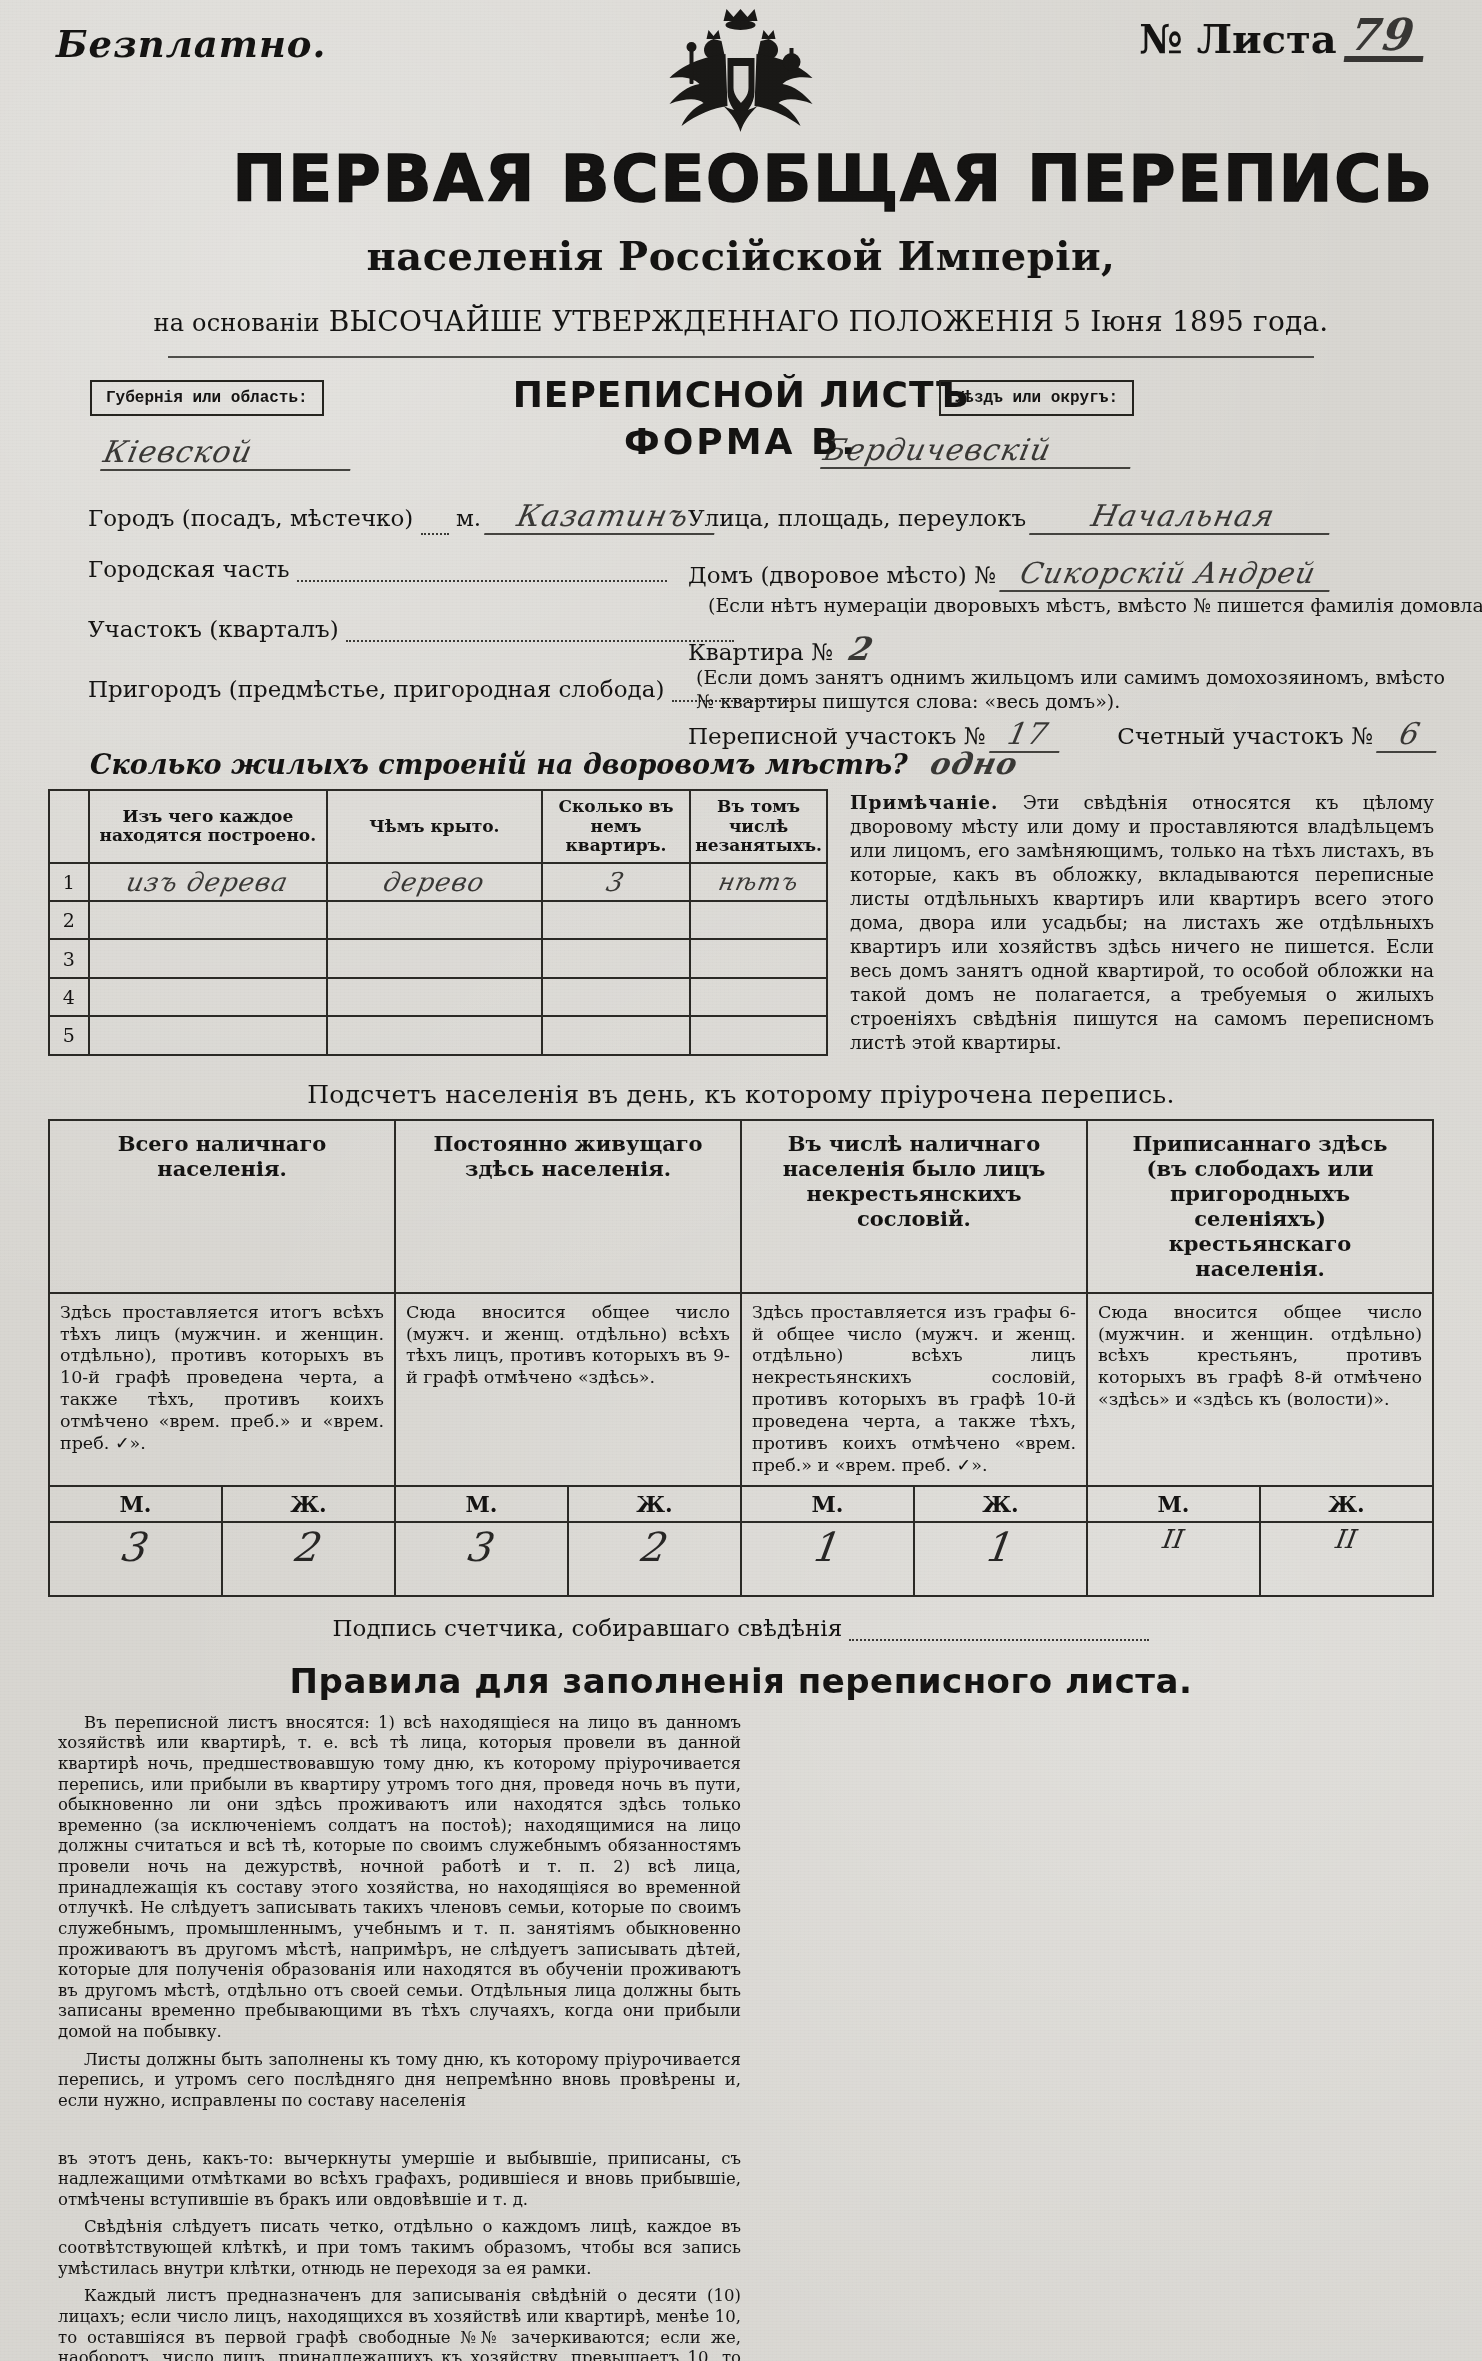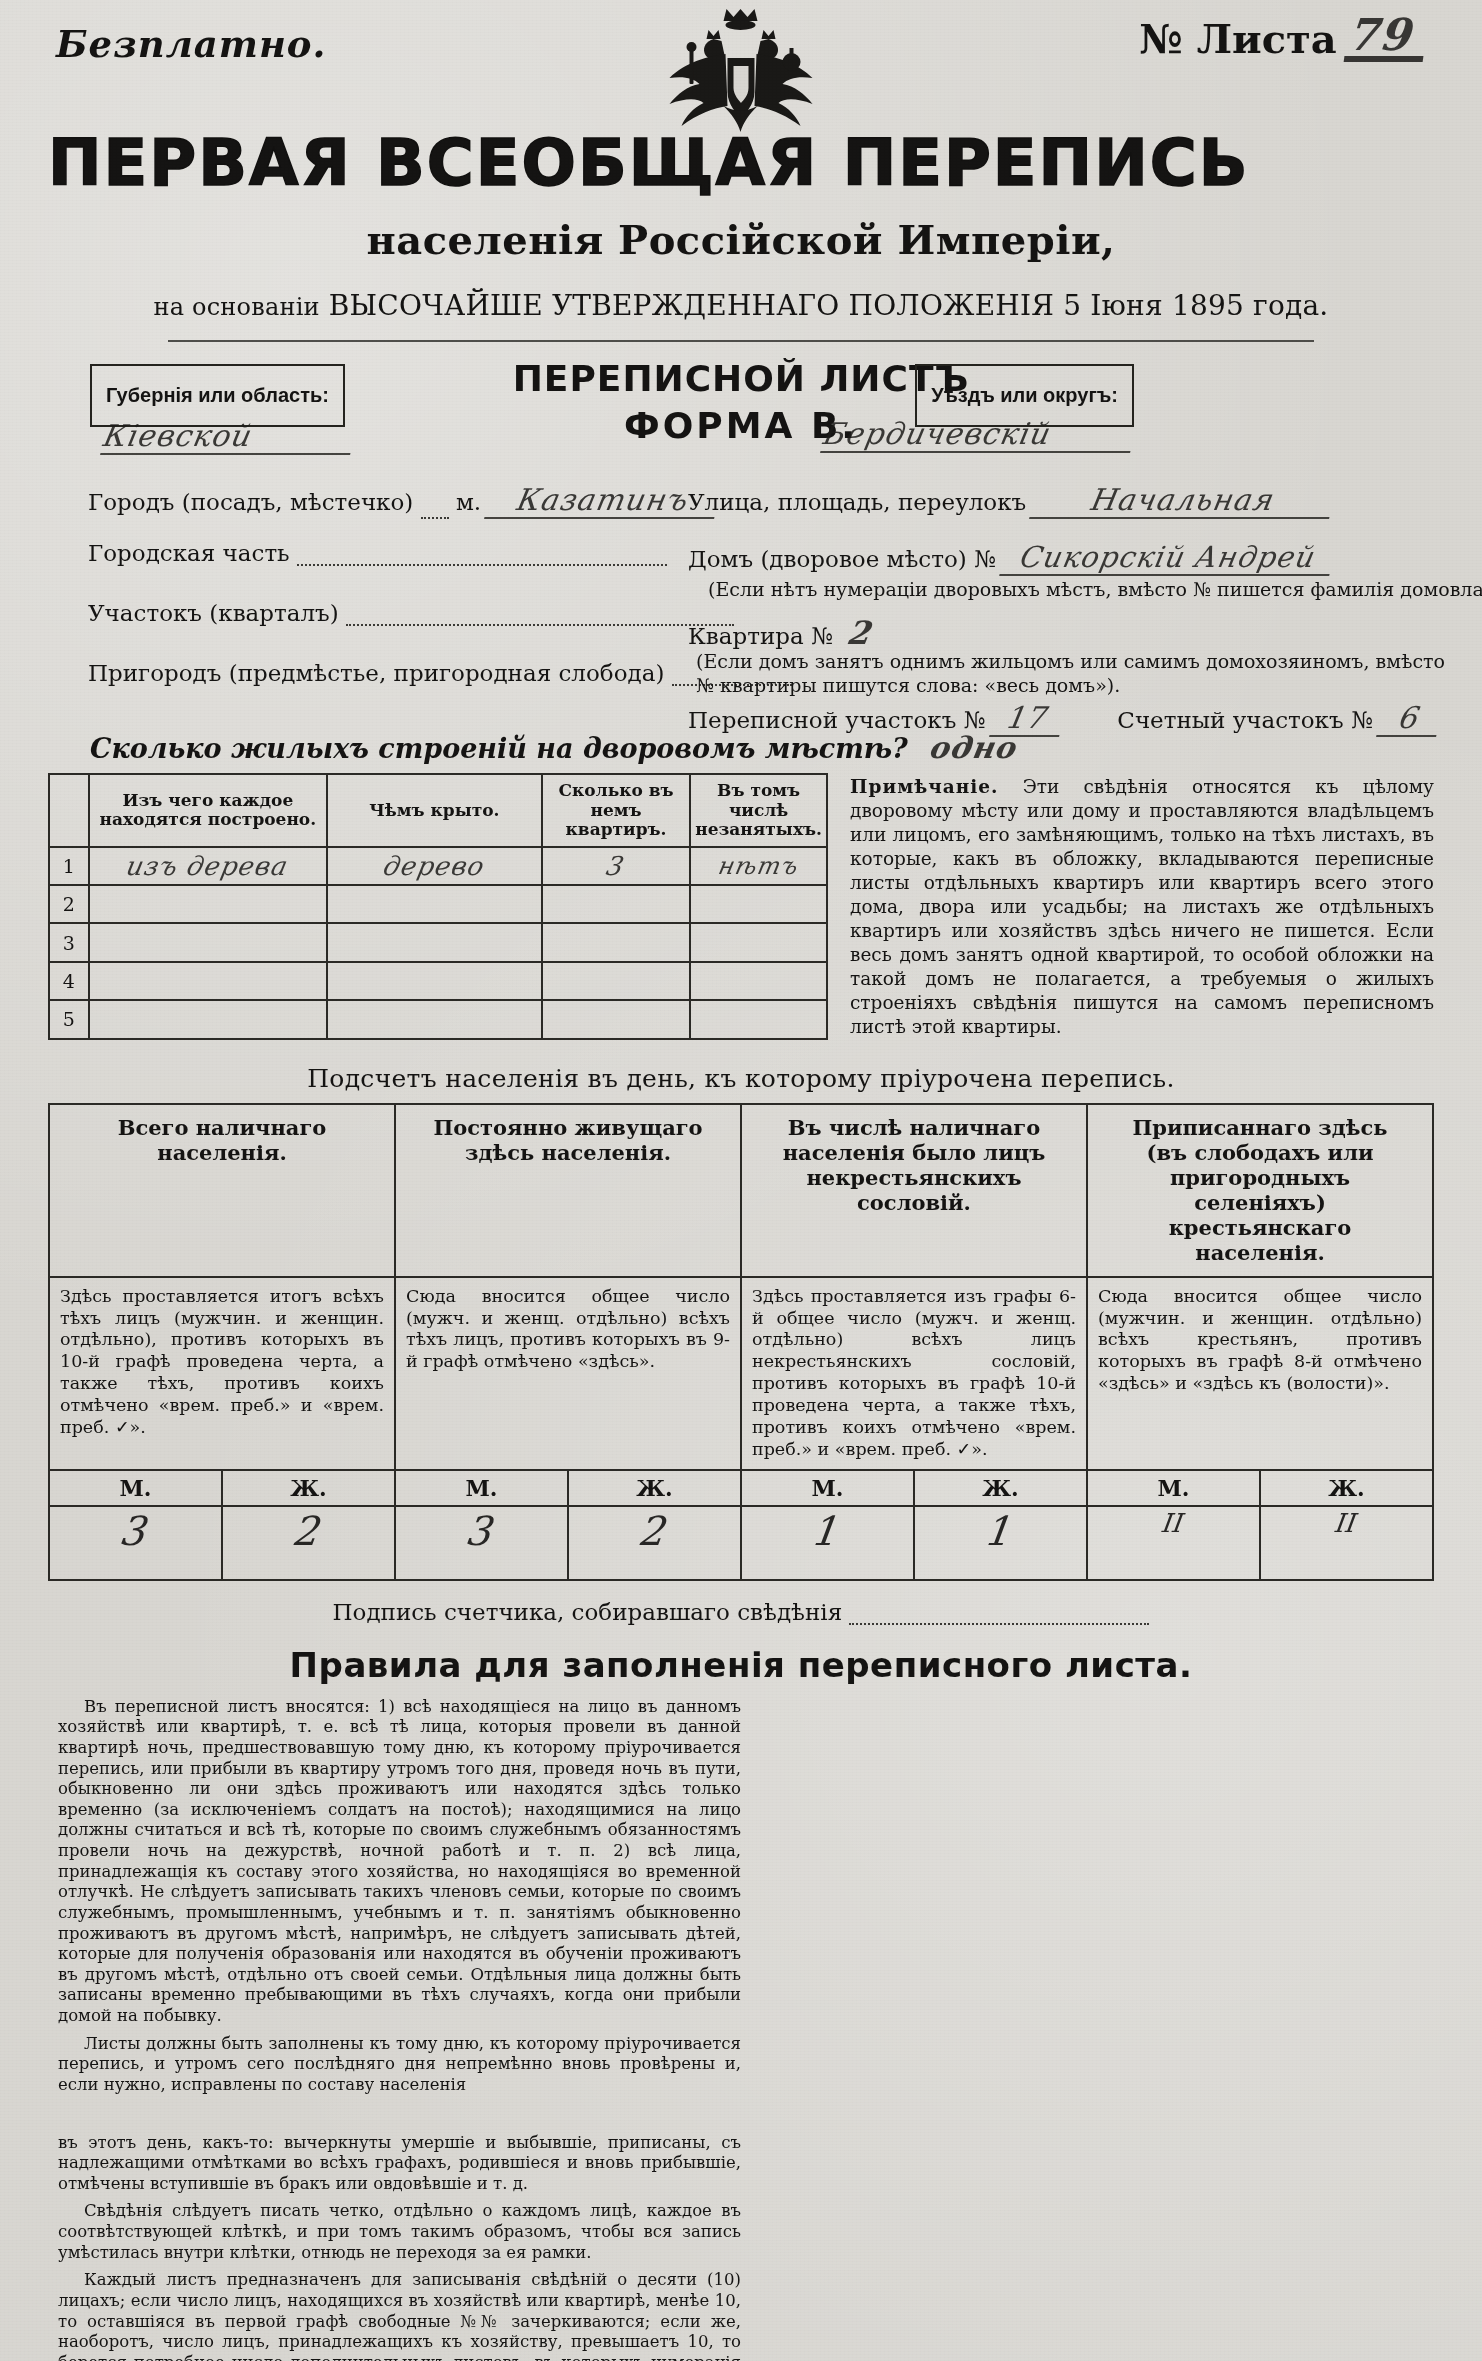--- a/index.html
+++ b/index.html
@@ -50,26 +50,26 @@
   }
   .sheetno .num{
     font-family:"DejaVu Serif", serif;
     font-style:italic;font-weight:bold;font-size:44px;
     border-bottom:6px solid #1b1a18;
     padding:0 12px 0 4px;line-height:0.95;
     transform:skewX(-8deg);
   }
   
   .title1{
-    text-align:left;
+    text-align:right;
     font-family:"DejaVu Sans", sans-serif;
     font-weight:bold;
     font-size:64px;
     letter-spacing:2px;
-    margin-top:6px;
+    margin-top:22px;
     -webkit-text-stroke:1.6px #121110;
   }
   .title2{
     text-align:center;
     font-family:"DejaVu Serif", serif;
     font-weight:bold;
     font-size:40px;
     margin-top:16px;
     letter-spacing:.5px;
   }
@@ -86,24 +86,24 @@
   }
   
   .formhead{
     position:relative;
     height:108px;
     margin-top:16px;
   }
   .boxlabel{
     position:absolute;
     border:2px solid #25241f;
-    padding:18px 14px;
-    font-family:Liberation Sans, sans-serif;
-    font-weight:bold;
-    font-size:20px;
+    padding:7px 14px;
+    font-family:Liberation Mono, monospace;
+    font-weight:bold;
+    font-size:16px;
     background:transparent;
   }
   .gub{left:42px;top:6px;}
   .uezd{right:300px;top:6px;}
   .centerform{
     position:absolute;left:50%;top:0;transform:translateX(-50%);
     text-align:center;
   }
   .centerform .l1{
     font-family:"DejaVu Sans", sans-serif;

